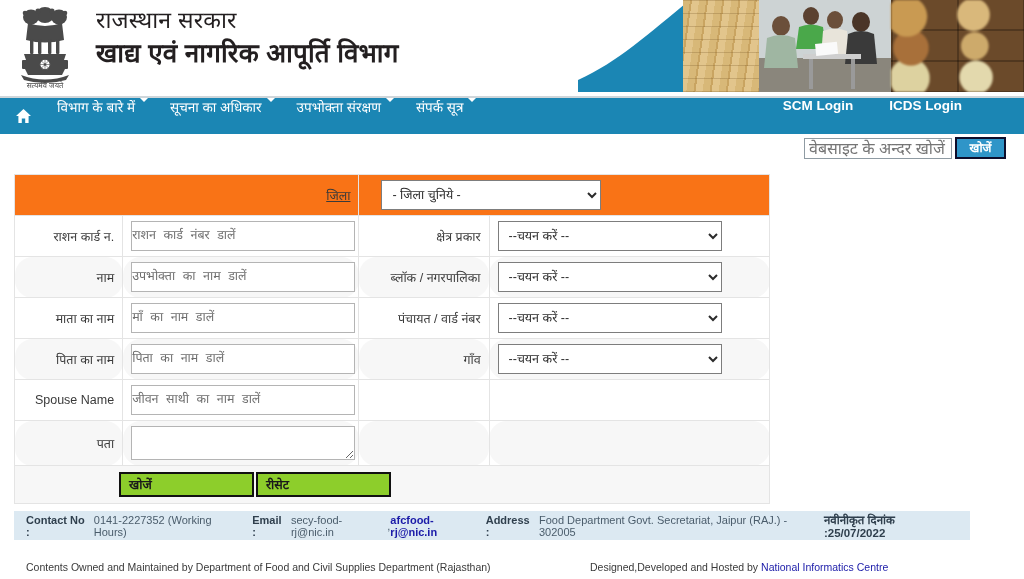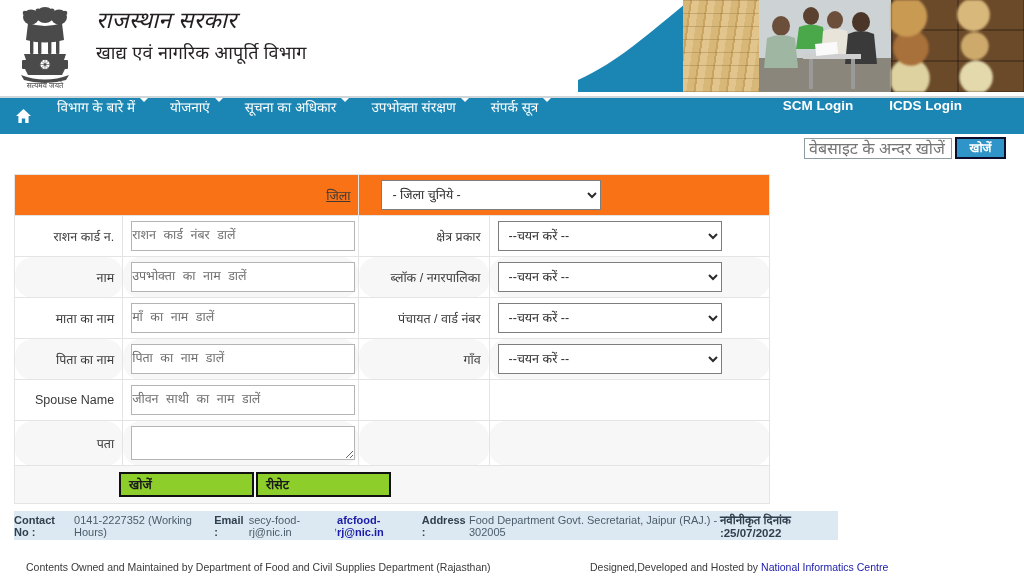--- a/index.html
+++ b/index.html
@@ -25,24 +25,23 @@
     display: flex; align-items: flex-start; justify-content: center;
   }
   .emblem svg { display:block; }
   .header-titles {
     position: absolute; left: 96px; top: 4px;
     color: #231f20;
   }
   .title-line1 {
     font-size: 23px; line-height: 32px; font-weight: 400;
     letter-spacing: .2px;
-    font-style: italic;
   }
   .title-line2 {
-    font-size: 18px; line-height: 34px; font-weight: 400;
+    font-size: 26px; line-height: 34px; font-weight: 700;
     letter-spacing: .2px;
   }
   .banner {
     position: absolute; right: 0; top: 0;
     width: 446px; height: 92px;
     overflow: hidden;
   }
   .banner-swoosh {
     position: absolute; left: 0; top: 0; width: 160px; height: 92px;
   }
@@ -186,24 +185,24 @@
     width: 135px; height: 25px;
     background: #8dce2b; border: 2px solid #111111;
     color:#1a1a1a; font-size: 12.5px; font-weight:600;
     text-align:left; padding-left: 8px; cursor:pointer;
     font-family: "Liberation Sans","DejaVu Sans",sans-serif;
   }
 
   
   .footer-bar {
     position:absolute; left: 14px; top: 511px;
-    width: 824px; height: 29px;
+    width: 956px; height: 29px;
     background: #dce9f2;
     display:flex; align-items:center;
-    padding: 0 0;
+    padding: 0 12px;
     font-size: 11px; color:#4a5c6b;
   }
   .footer-bar b { color:#2f3f4d; }
   .f-link { color:#1a1aa8; font-weight:bold; text-decoration:none; }
   .f-spacer { flex:1; }
   .f-update { color:#2f3f4d; font-weight:bold; font-size:11.5px; }
   .footer-bottom {
     position:absolute; left:0; top: 561px; width:1024px; height: 18px;
     font-size: 10.5px; color:#3a3a3a;
   }
@@ -295,24 +294,20 @@
     <div class="nav-home">
       <svg width="17" height="16" viewBox="0 0 17 16" aria-hidden="true">
         <path d="M8.5 1 L16 8 H13.6 V15 H10.2 V10.4 H6.8 V15 H3.4 V8 H1 Z" fill="#ffffff"></path>
       </svg>
     </div>
     <div class="nav-item">
       <span>विभाग के बारे में</span>
       <i class="caret"></i>
     </div>
     <div class="nav-item">
-      <span>योजनाएं</span>
-      <i class="caret"></i>
-    </div>
-    <div class="nav-item">
       <span>सूचना का अधिकार</span>
       <i class="caret"></i>
     </div>
     <div class="nav-item">
       <span>उपभोक्ता संरक्षण</span>
       <i class="caret"></i>
     </div>
     <div class="nav-item">
       <span>संपर्क सूत्र</span>
       <i class="caret"></i>

